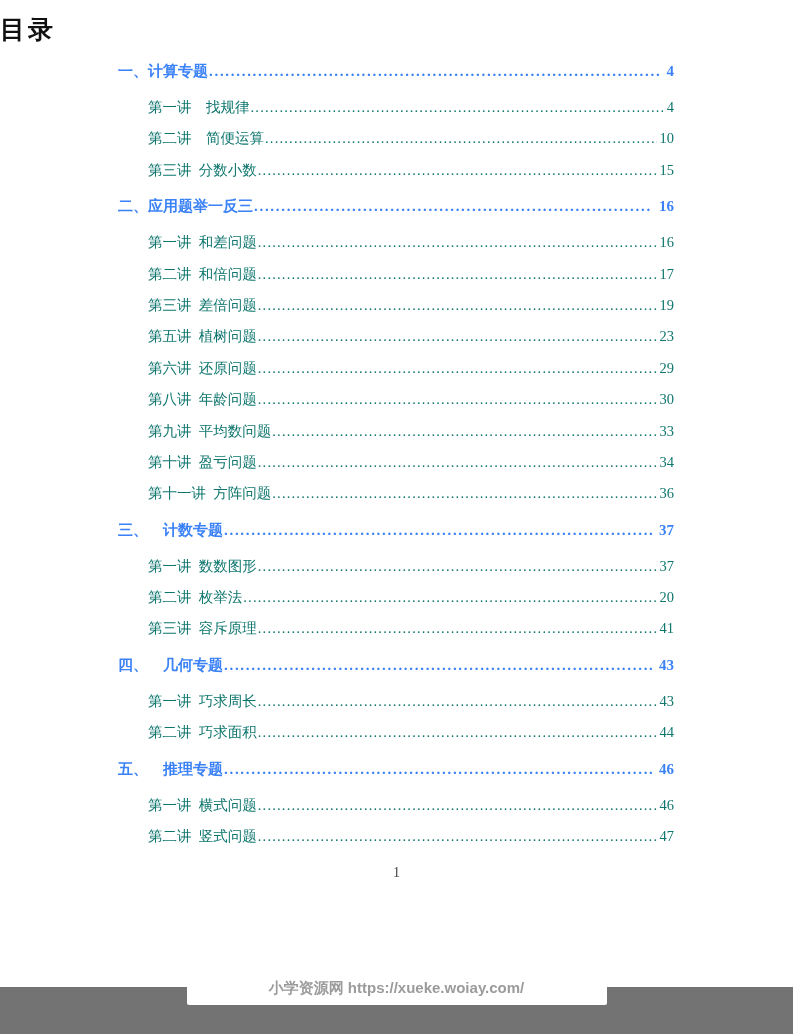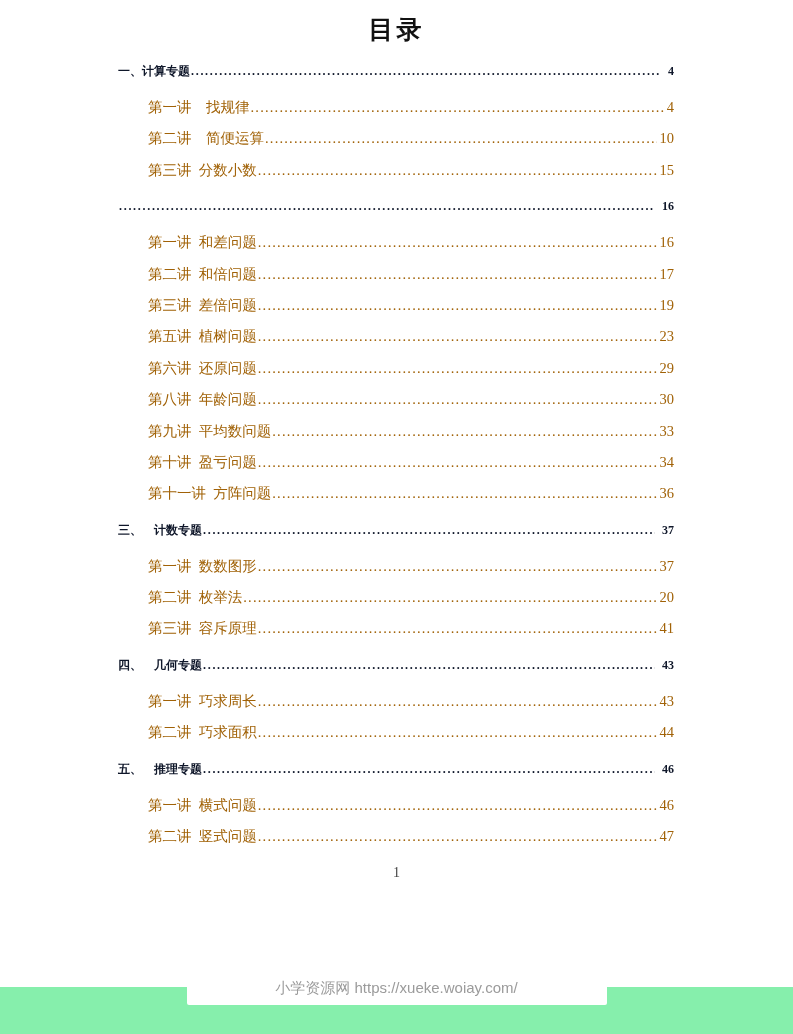--- a/index.html
+++ b/index.html
@@ -11,48 +11,47 @@
     overflow: hidden;
   }
   .page {
     position: relative;
     width: 793px; height: 1034px;
     background: #ffffff;
   }
   .doc-title {
     padding-top: 15px;
     height: 30px; line-height: 30px;
-    text-align: center;
     font-size: 25px;
     font-weight: bold;
     letter-spacing: 3px;
     color: #111;
   }
   .toc {
     margin: 6px 119px 0 118px; 
     width: 556px;
   }
   .toc-row {
     display: flex;
     align-items: baseline;
     white-space: pre;
     cursor: pointer;
   }
   .section-row {
     height: 41px; line-height: 41px;
-    font-size: 12px;
+    font-size: 15px;
     font-weight: bold;
-    color: #0f172a;
+    color: #3b82f6;
     justify-content: flex-end;
   }
   .entry-row {
     height: 31.4px; line-height: 31.4px;
     font-size: 14.5px;
     padding-left: 30px;
-    color: #a16207;
+    color: #0f766e;
   }
   .toc-label { flex: 0 0 auto; }
   .leader {
     flex: 1 1 auto;
     overflow: hidden;
     white-space: nowrap;
     margin: 0 1px;
   }
   .leader::after {
     content: "................................................................................................................................................................................................................................................................................................................";
@@ -93,21 +92,21 @@
 
 <div class="page">
 
   <div class="doc-title">目录</div>
 
   <div class="toc">
       <div class="toc-row section-row"><span class="toc-label">一、计算专题</span><span class="leader"></span><span class="pagenum">4</span></div>
       <div class="toc-row entry-row"><span class="toc-label">第一讲　找规律</span><span class="leader"></span><span class="pagenum">4</span></div>
       <div class="toc-row entry-row"><span class="toc-label">第二讲　简便运算</span><span class="leader"></span><span class="pagenum">10</span></div>
       <div class="toc-row entry-row"><span class="toc-label">第三讲 分数小数</span><span class="leader"></span><span class="pagenum">15</span></div>
-      <div class="toc-row section-row"><span class="leader"></span><span class="pagenum">16</span></div>
+      <div class="toc-row section-row"><span class="toc-label">二、应用题举一反三</span><span class="leader"></span><span class="pagenum">16</span></div>
       <div class="toc-row entry-row"><span class="toc-label">第一讲 和差问题</span><span class="leader"></span><span class="pagenum">16</span></div>
       <div class="toc-row entry-row"><span class="toc-label">第二讲 和倍问题</span><span class="leader"></span><span class="pagenum">17</span></div>
       <div class="toc-row entry-row"><span class="toc-label">第三讲 差倍问题</span><span class="leader"></span><span class="pagenum">19</span></div>
       <div class="toc-row entry-row"><span class="toc-label">第五讲 植树问题</span><span class="leader"></span><span class="pagenum">23</span></div>
       <div class="toc-row entry-row"><span class="toc-label">第六讲 还原问题</span><span class="leader"></span><span class="pagenum">29</span></div>
       <div class="toc-row entry-row"><span class="toc-label">第八讲 年龄问题</span><span class="leader"></span><span class="pagenum">30</span></div>
       <div class="toc-row entry-row"><span class="toc-label">第九讲 平均数问题</span><span class="leader"></span><span class="pagenum">33</span></div>
       <div class="toc-row entry-row"><span class="toc-label">第十讲 盈亏问题</span><span class="leader"></span><span class="pagenum">34</span></div>
       <div class="toc-row entry-row"><span class="toc-label">第十一讲 方阵问题</span><span class="leader"></span><span class="pagenum">36</span></div>
       <div class="toc-row section-row"><span class="toc-label">三、　计数专题</span><span class="leader"></span><span class="pagenum">37</span></div>
@@ -117,19 +116,19 @@
       <div class="toc-row section-row"><span class="toc-label">四、　几何专题</span><span class="leader"></span><span class="pagenum">43</span></div>
       <div class="toc-row entry-row"><span class="toc-label">第一讲 巧求周长</span><span class="leader"></span><span class="pagenum">43</span></div>
       <div class="toc-row entry-row"><span class="toc-label">第二讲 巧求面积</span><span class="leader"></span><span class="pagenum">44</span></div>
       <div class="toc-row section-row"><span class="toc-label">五、　推理专题</span><span class="leader"></span><span class="pagenum">46</span></div>
       <div class="toc-row entry-row"><span class="toc-label">第一讲 横式问题</span><span class="leader"></span><span class="pagenum">46</span></div>
       <div class="toc-row entry-row"><span class="toc-label">第二讲 竖式问题</span><span class="leader"></span><span class="pagenum">47</span></div>
     </div>
 
   <div class="folio">1</div>
 
-  <div class="footer-band" style="background: #86efac;">
+  <div class="footer-band" style="background: #737373; font-weight: bold;">
     <div class="footer-box" style="background: rgb(255, 255, 255);">
       <a class="footer-link" style="color: rgb(155, 155, 155);">小学资源网 https://xueke.woiay.com/</a>
     </div>
   </div>
 
 </div>
 
 </body></html>

